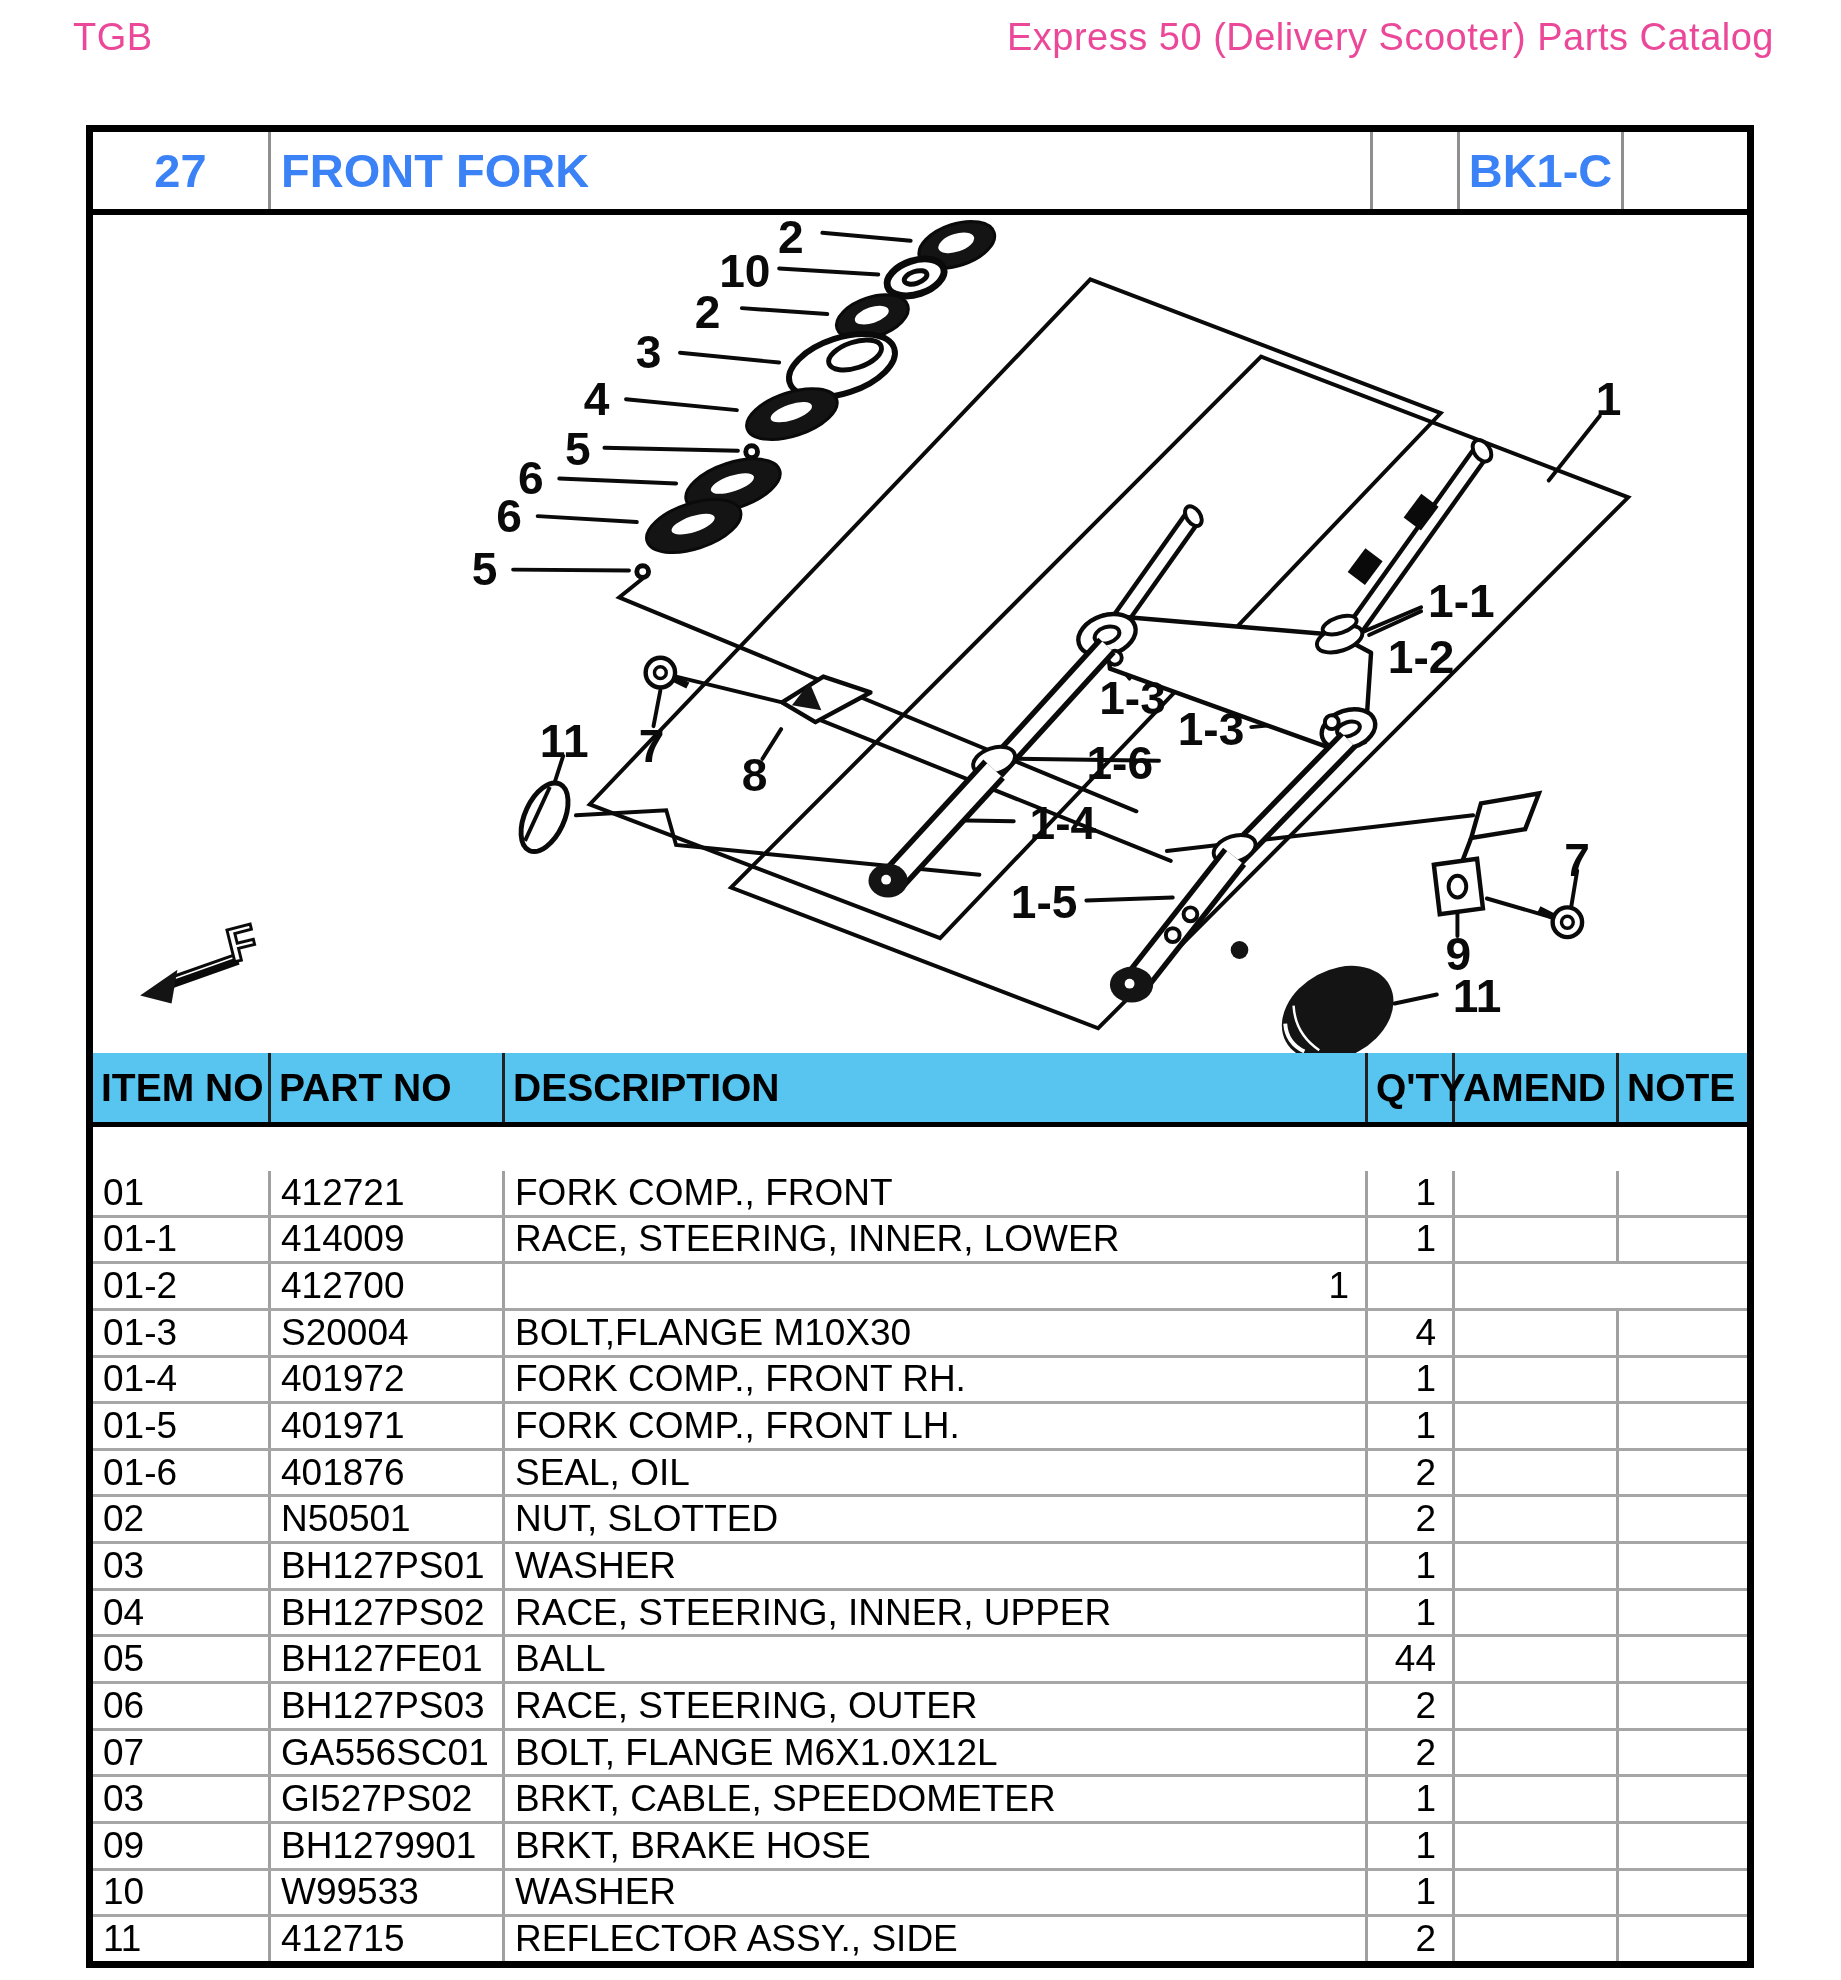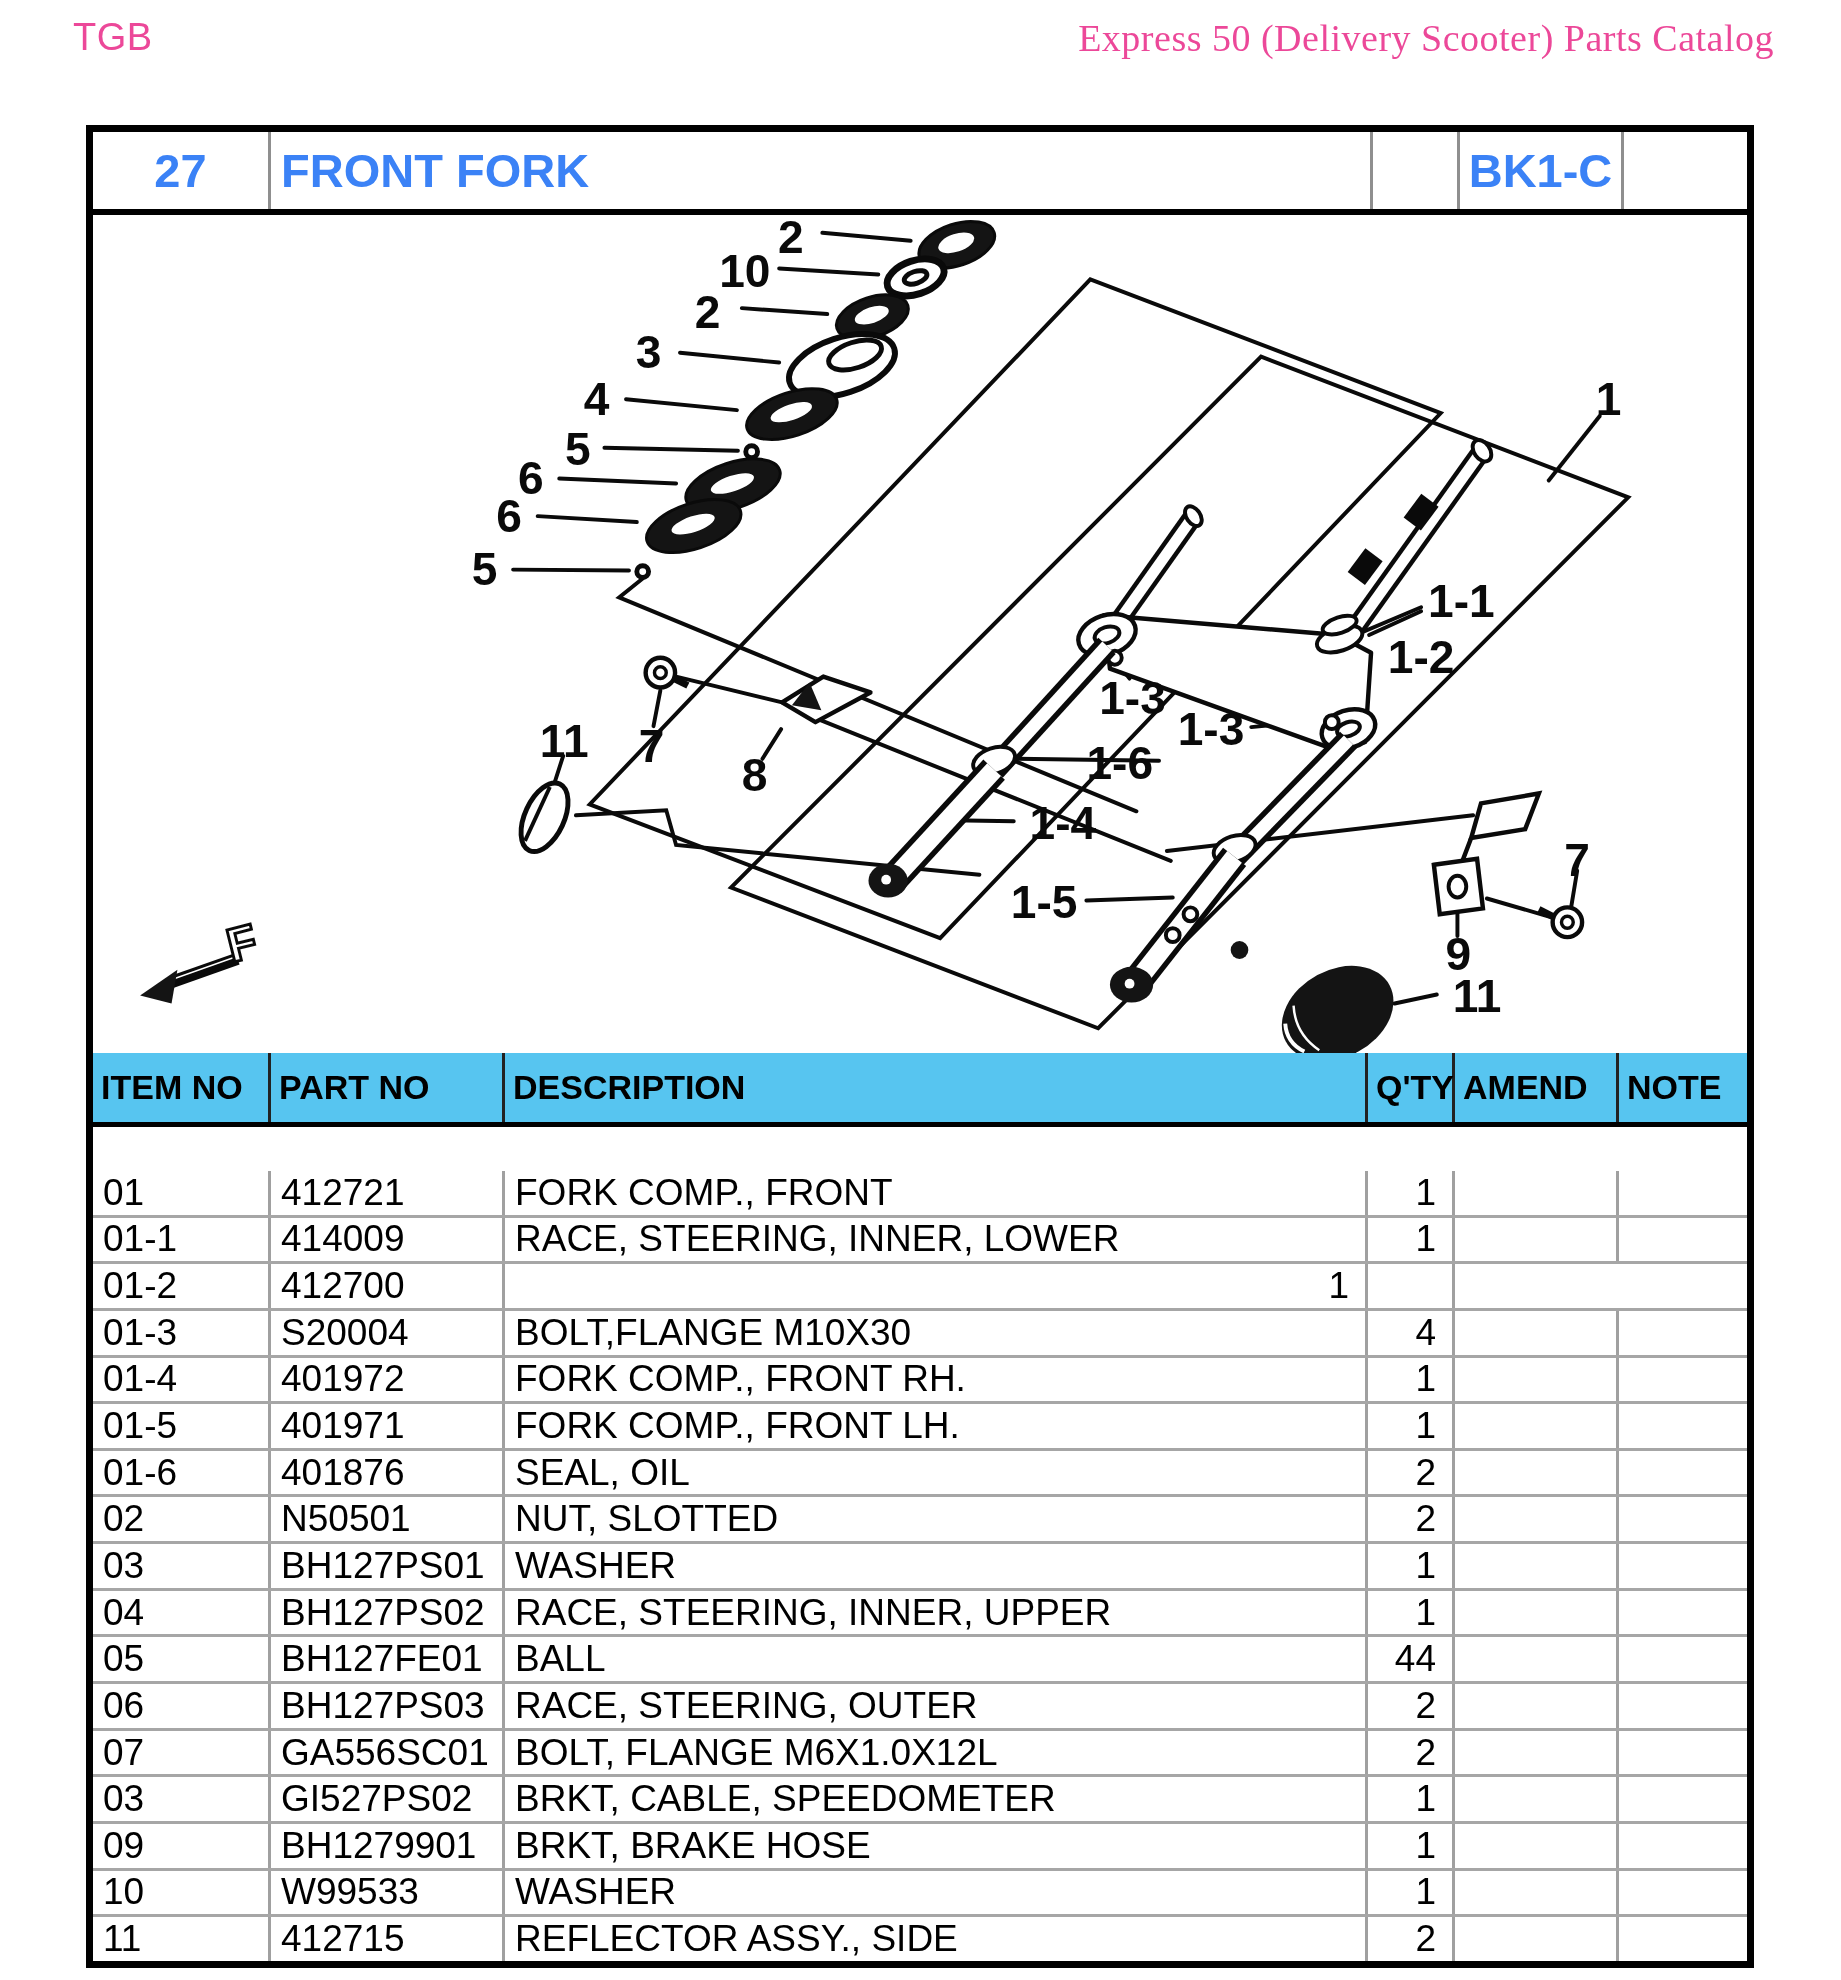--- a/index.html
+++ b/index.html
@@ -1,20 +1,20 @@
 <!DOCTYPE html>
 <html><head>
 <meta charset="utf-8">
 <style>
   html,body{margin:0;padding:0;background:#fff;}
   body{width:1841px;height:1980px;position:relative;font-family:"Liberation Sans",sans-serif;overflow:hidden;}
 
   .pg-head{position:absolute;top:16px;font-size:38px;color:#ec4899;letter-spacing:0.5px;}
   .pg-head-left{left:73px;}
-  .pg-head-right{right:67px;font-family:Liberation Serif, serif;}
+  .pg-head-right{right:67px;}
 
   .catalog-box{position:absolute;left:86px;top:125px;width:1668px;height:1843px;
     border:7px solid #000;box-sizing:border-box;background:#fff;display:flex;flex-direction:column;}
 
   
   .title-row{height:77px;flex:0 0 77px;display:grid;
     grid-template-columns:178px 1102px 87px 164px 1fr;
     border-bottom:6px solid #000;}
   .title-cell{display:flex;align-items:center;height:100%;box-sizing:border-box;
     border-right:3px solid #8f8f8f;color:#3b82f6;font-weight:bold;font-size:47px;}
@@ -25,21 +25,21 @@
   
   .diagram-area{flex:0 0 838px;height:838px;position:relative;background:#fff;}
   .diagram-area svg{display:block;width:100%;height:100%;}
   .callout{font-family:"Liberation Sans",sans-serif;font-size:47px;font-weight:bold;fill:#0a0a0a;}
 
   
   .thead{height:69px;flex:0 0 69px;display:grid;
     grid-template-columns:178px 234px 863px 87px 164px 1fr;
     background:#57c5f0;border-bottom:5px solid #000;}
   .th{display:flex;align-items:center;height:100%;box-sizing:border-box;
-    border-right:3px solid #222;font-weight:bold;font-size:34px;color:#000;padding-left:8px;}
+    border-right:3px solid #222;font-weight:bold;font-size:39px;color:#000;padding-left:8px;}
   .th:last-child{border-right:none;}
 
   
   .tbody{flex:1 1 auto;display:flex;flex-direction:column;margin-top:44px;}
   .trow{flex:1 1 auto;display:grid;grid-template-columns:178px 234px 863px 87px 164px 1fr;
     border-top:3px solid #a6a6a6;}
   .trow:first-child{border-top:none;}
   .td{display:flex;align-items:center;height:100%;box-sizing:border-box;
     border-right:3px solid #a0a0a0;font-size:37px;color:#000;padding-left:10px;}
   .td:last-child{border-right:none;}

